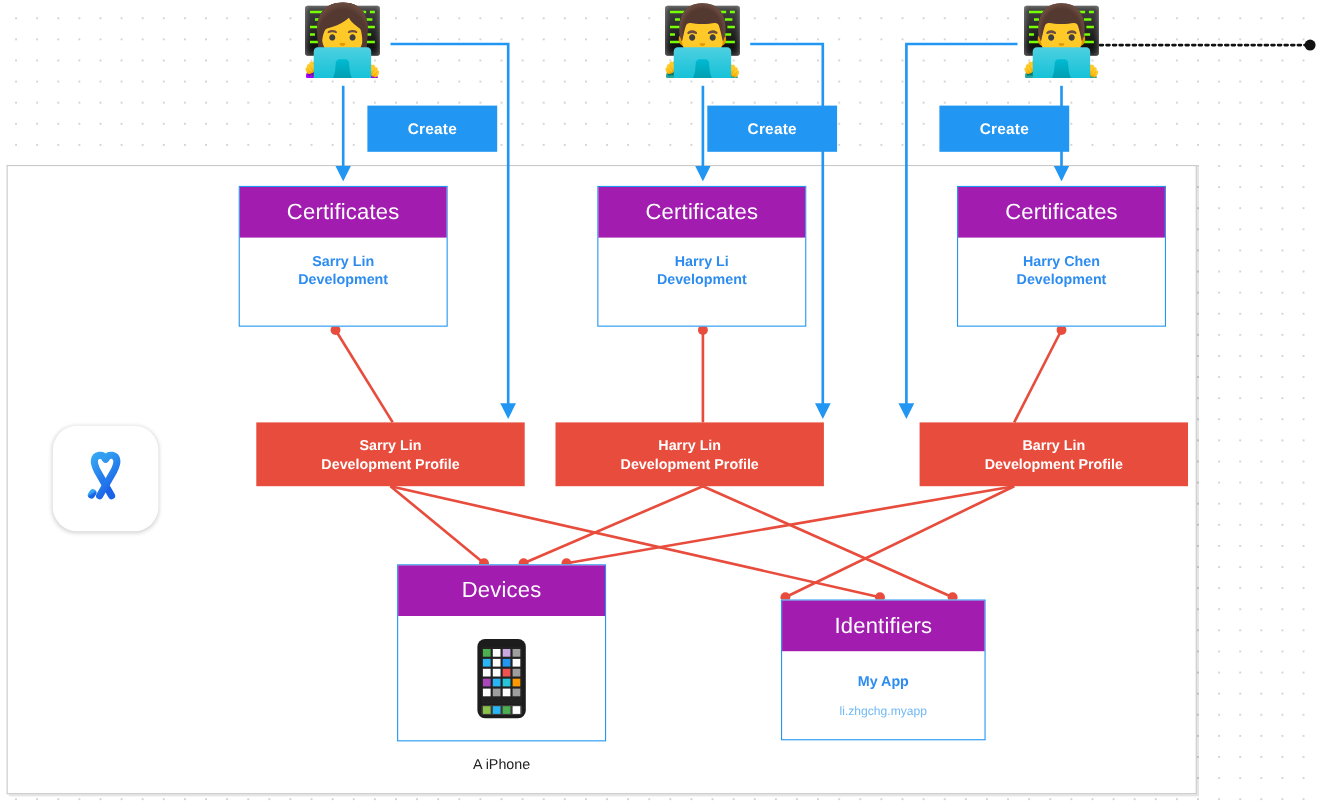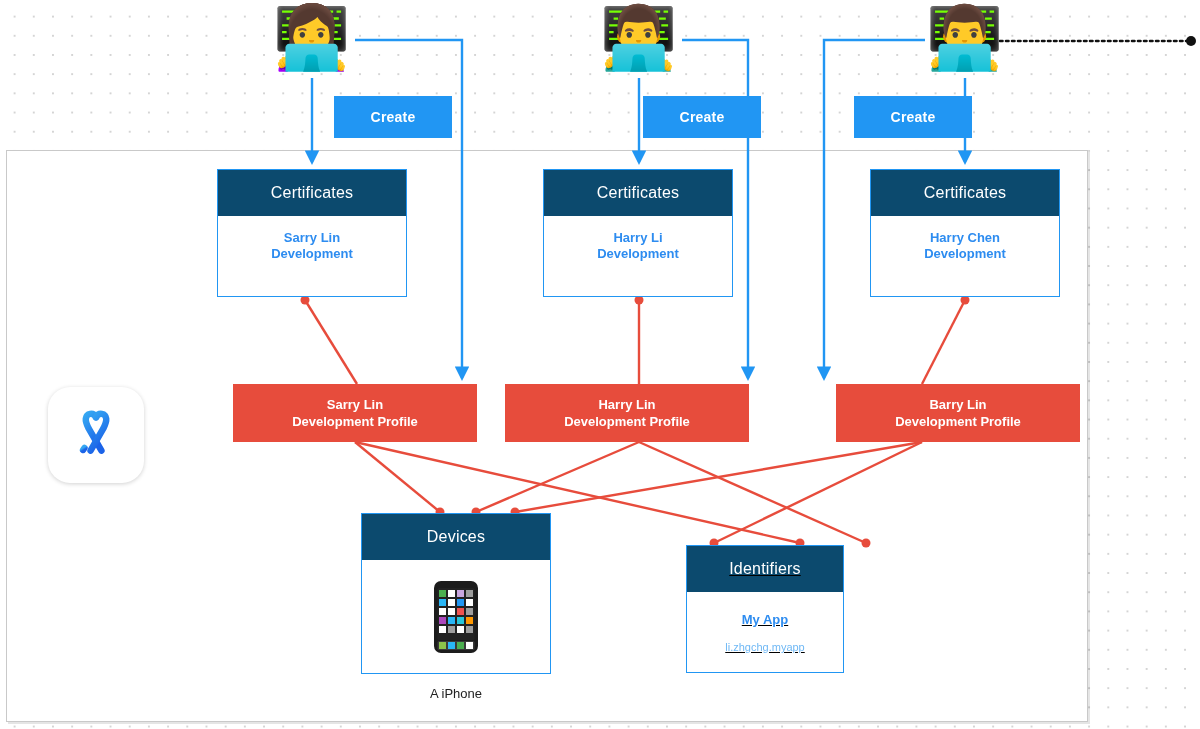--- a/index.html
+++ b/index.html
@@ -70,23 +70,23 @@
   }
 
   
   .card {
     position: absolute;
     border: 1px solid #2196f3;
     box-sizing: border-box;
     background: #ffffff;
   }
   .card-head {
-    background: #0c4a6e;
+    background: #a21caf;
     color: #ffffff;
-    font-size: 16px;
+    font-size: 20px;
     height: 46px;
     display: flex;
     align-items: center;
     justify-content: center;
     letter-spacing: 0.2px;
   }
   .card-body {
     display: flex;
     flex-direction: column;
     align-items: center;
@@ -316,21 +316,21 @@
           <rect x="6" y="62" width="7" height="7" fill="#8bc34a"></rect>
           <rect x="15" y="62" width="7" height="7" fill="#29b6f6"></rect>
           <rect x="24" y="62" width="7" height="7" fill="#4caf50"></rect>
           <rect x="33" y="62" width="7" height="7" fill="#ffffff"></rect>
         </svg>
       </div>
       <div class="device-label">A iPhone</div>
     </div>
   </div>
 
-  <div class="card" style="left:686px; top:545px; width:158px; height:128px;text-decoration:underline;">
+  <div class="card" style="left:710px; top:545px; width:186px; height:128px;">
     <div class="card-head">Identifiers</div>
     <div class="card-body" style="height:80px; padding-top:20px;">
       <div class="ident-name">My App</div>
       <div class="ident-sub">li.zhgchg.myapp</div>
     </div>
   </div>
 
   <div class="appstore">
     <svg width="68" height="68" viewBox="0 0 100 100" aria-hidden="true">
       <defs>

